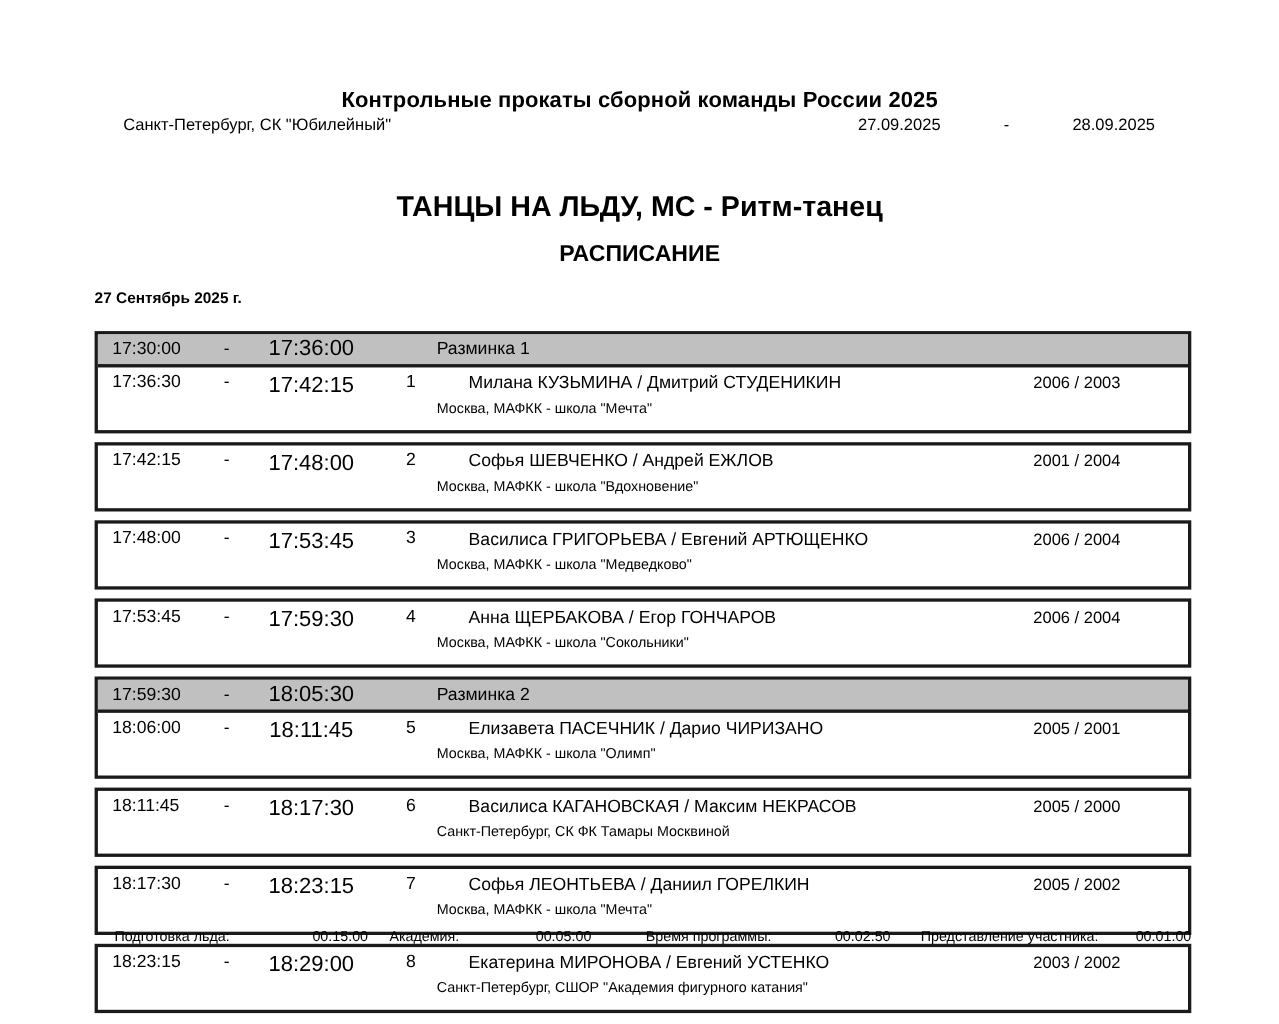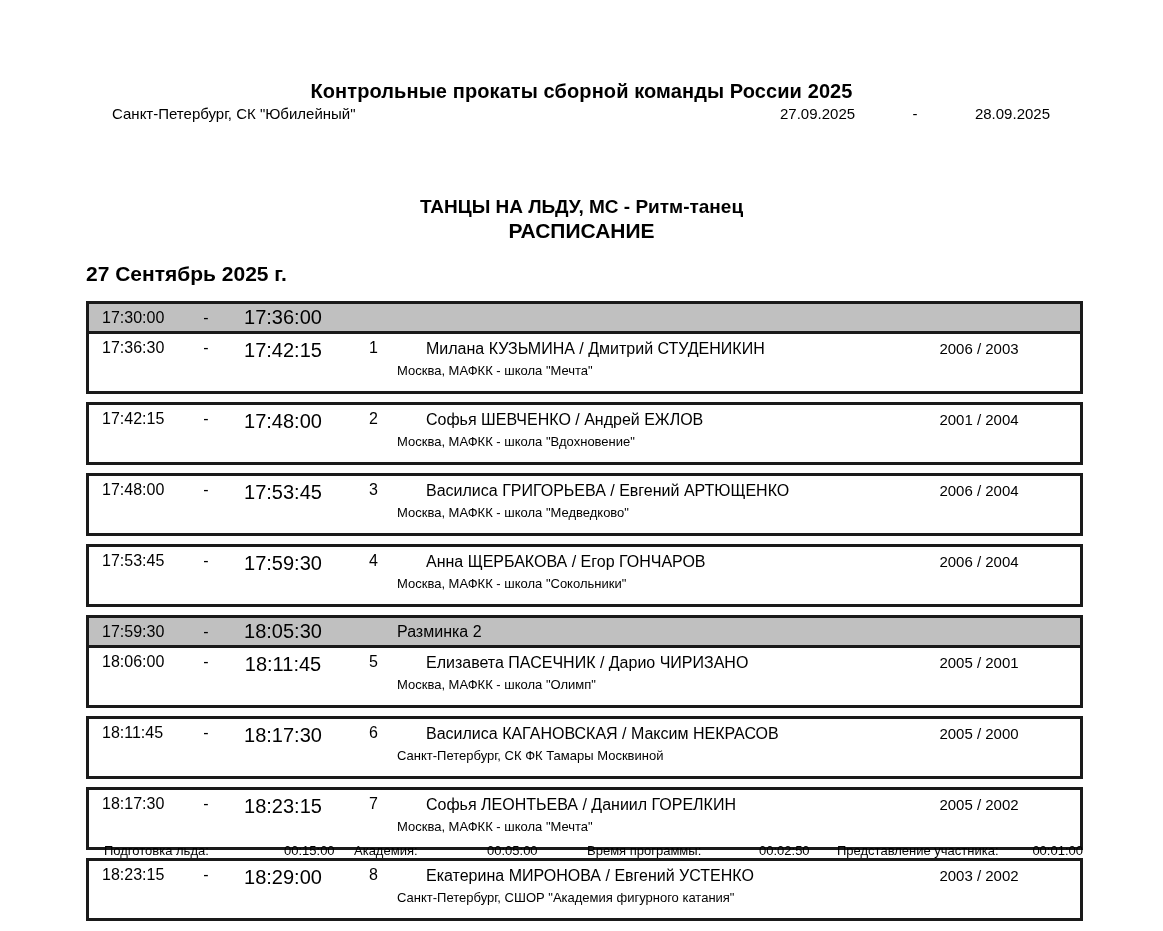--- a/index.html
+++ b/index.html
@@ -51,38 +51,37 @@
     align-items: baseline;
   }
   .date-range .sep { padding: 0 4px; }
 
   .discipline {
     position: absolute;
     top: 172px;
     left: 0;
     width: 1163px;
     text-align: center;
-    font-size: 19px;
+    font-size: 26px;
     font-weight: bold;
-    margin-top: 24px;
   }
   .section-name {
     position: absolute;
     top: 219px;
     left: 0;
     width: 1163px;
     text-align: center;
     font-size: 21px;
     font-weight: bold;
   }
   .day-heading {
     position: absolute;
     top: 262px;
     left: 86px;
-    font-size: 21px;
+    font-size: 14px;
     font-weight: bold;
   }
 
   
   .schedule {
     position: absolute;
     top: 301px;
     left: 86px;
     width: 997px;
   }
@@ -217,20 +216,21 @@
   <div class="discipline">ТАНЦЫ НА ЛЬДУ, МС - Ритм-танец</div>
   <div class="section-name">РАСПИСАНИЕ</div>
   <div class="day-heading">27 Сентябрь 2025 г.</div>
 
   <div class="schedule" id="schedule-root">
       <div class="block">
         <div class="row warmup">
           <div class="col-start">17:30:00</div>
           <div class="col-dash">-</div>
           <div class="col-end">17:36:00</div>
+          <div class="col-label">Разминка 1</div>
         </div>
         <div class="row entry">
           <div class="col-start">17:36:30</div>
           <div class="col-dash">-</div>
           <div class="col-end">17:42:15</div>
           <div class="col-num">1</div>
           <div class="col-info">
             <div class="skater-names">Милана КУЗЬМИНА / Дмитрий СТУДЕНИКИН</div>
             <div class="club">Москва, МАФКК - школа "Мечта"</div>
           </div>

